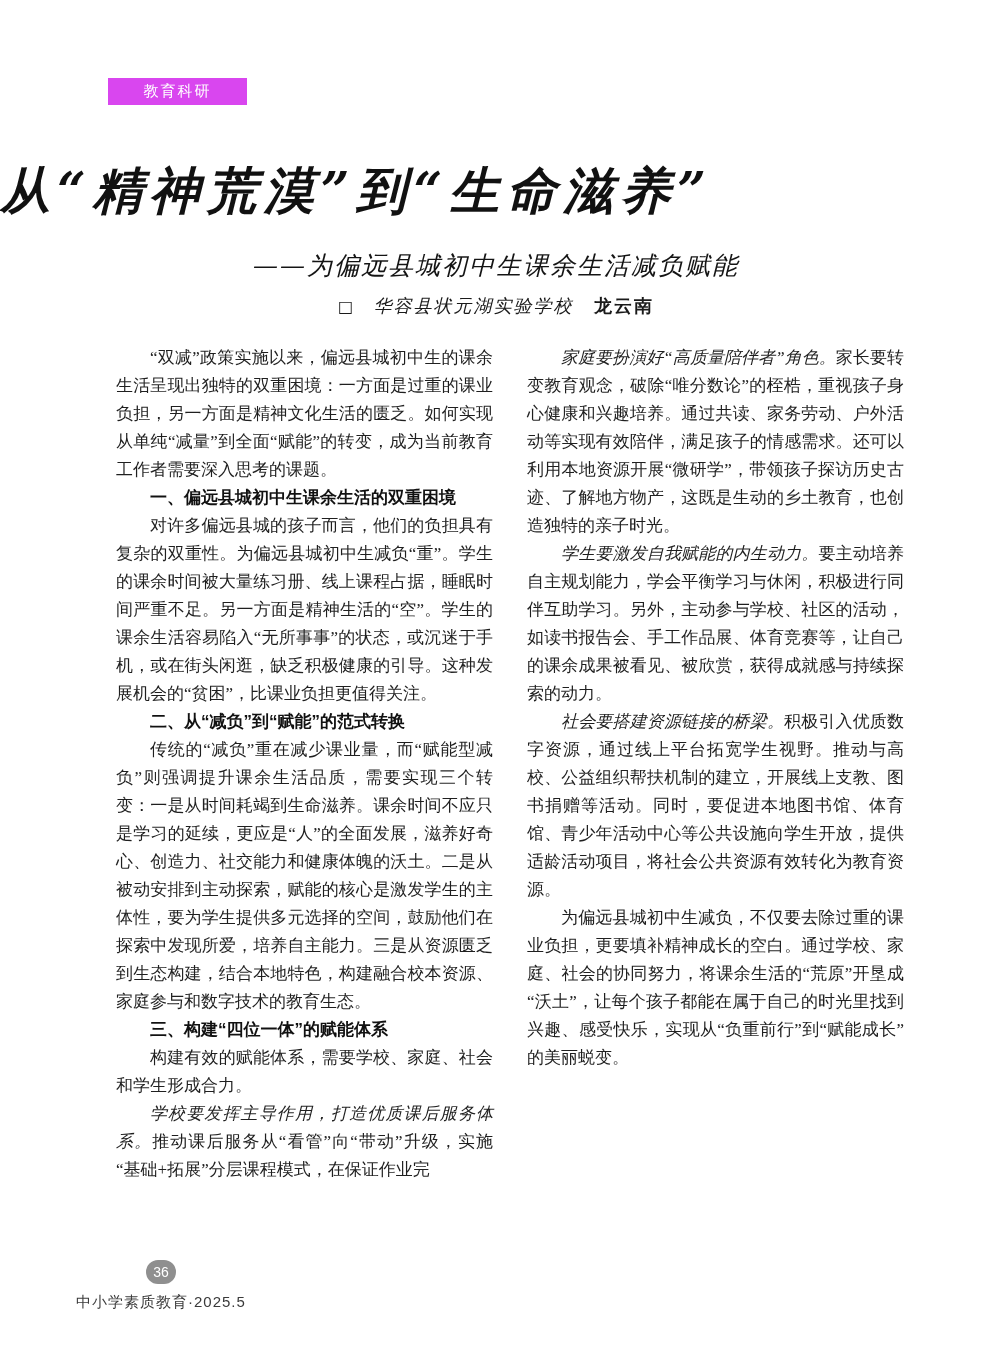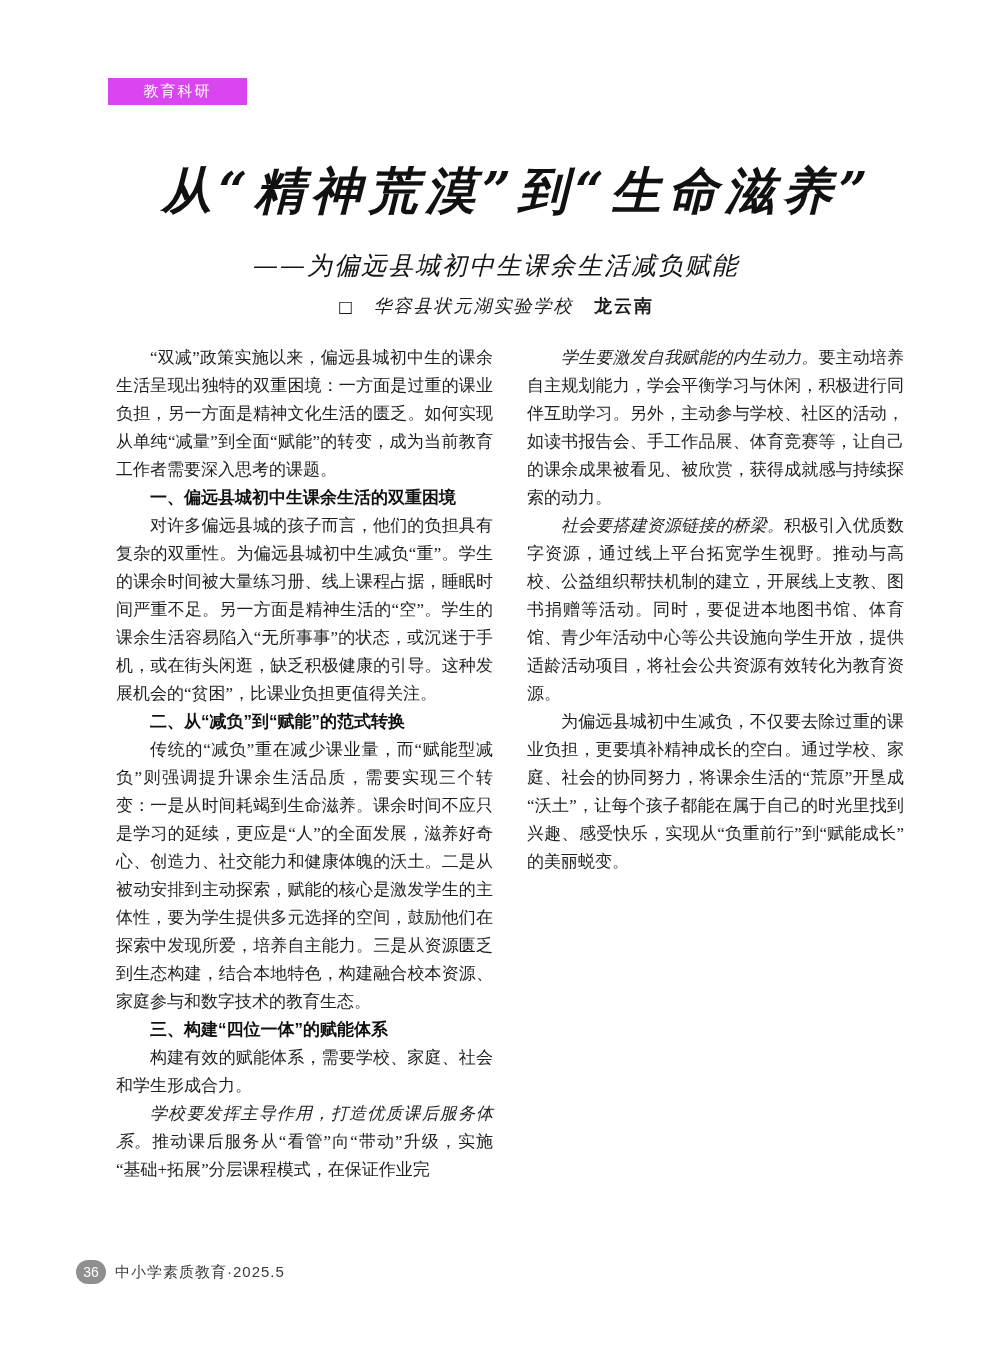--- a/index.html
+++ b/index.html
@@ -26,29 +26,28 @@
     letter-spacing: 2px;
     display: flex;
     align-items: center;
     justify-content: center;
   }
   .main-title {
     position: absolute;
     top: 158px;
     left: 0;
     right: 0;
-    text-align: center;
+    text-align: left;
     font-family: "DejaVu Serif", "Liberation Serif", serif;
     font-weight: 700;
     font-style: italic;
     font-size: 50px;
     letter-spacing: 7px;
     color: #111111;
     white-space: nowrap;
-    padding-left: 44px;
   }
   .sub-title {
     position: absolute;
     top: 249px;
     left: 0;
     right: 0;
     text-align: center;
     font-family: "DejaVu Serif", "Liberation Serif", serif;
     font-style: italic;
     font-size: 25px;
@@ -93,20 +92,21 @@
     text-align: left;
   }
   .col .lead { font-style: italic; }
   .footer {
     position: absolute;
     left: 76px;
     top: 1260px;
     display: flex;
     align-items: center;
     gap: 9px;
+    flex-direction: column;
   }
   .page-badge {
     width: 30px;
     height: 24px;
     border-radius: 12px;
     background: #8f8f8f;
     color: #ffffff;
     font-family: "Liberation Sans", "DejaVu Sans", sans-serif;
     font-size: 14px;
     display: flex;
@@ -142,20 +142,21 @@
         <p class="para">“双减”政策实施以来，偏远县城初中生的课余生活呈现出独特的双重困境：一方面是过重的课业负担，另一方面是精神文化生活的匮乏。如何实现从单纯“减量”到全面“赋能”的转变，成为当前教育工作者需要深入思考的课题。</p>
         <h3 class="heading">一、偏远县城初中生课余生活的双重困境</h3>
         <p class="para">对许多偏远县城的孩子而言，他们的负担具有复杂的双重性。为偏远县城初中生减负“重”。学生的课余时间被大量练习册、线上课程占据，睡眠时间严重不足。另一方面是精神生活的“空”。学生的课余生活容易陷入“无所事事”的状态，或沉迷于手机，或在街头闲逛，缺乏积极健康的引导。这种发展机会的“贫困”，比课业负担更值得关注。</p>
         <h3 class="heading">二、从“减负”到“赋能”的范式转换</h3>
         <p class="para">传统的“减负”重在减少课业量，而“赋能型减负”则强调提升课余生活品质，需要实现三个转变：一是从时间耗竭到生命滋养。课余时间不应只是学习的延续，更应是“人”的全面发展，滋养好奇心、创造力、社交能力和健康体魄的沃土。二是从被动安排到主动探索，赋能的核心是激发学生的主体性，要为学生提供多元选择的空间，鼓励他们在探索中发现所爱，培养自主能力。三是从资源匮乏到生态构建，结合本地特色，构建融合校本资源、家庭参与和数字技术的教育生态。</p>
         <h3 class="heading">三、构建“四位一体”的赋能体系</h3>
         <p class="para">构建有效的赋能体系，需要学校、家庭、社会和学生形成合力。</p>
         <p class="para"><span class="lead">学校要发挥主导作用，打造优质课后服务体系。</span>推动课后服务从“看管”向“带动”升级，实施“基础+拓展”分层课程模式，在保证作业完</p>
       </div>
     <div class="col">
+        <p class="para"><span class="lead">家庭要扮演好“高质量陪伴者”角色。</span>家长要转变教育观念，破除“唯分数论”的桎梏，重视孩子身心健康和兴趣培养。通过共读、家务劳动、户外活动等实现有效陪伴，满足孩子的情感需求。还可以利用本地资源开展“微研学”，带领孩子探访历史古迹、了解地方物产，这既是生动的乡土教育，也创造独特的亲子时光。</p>
         <p class="para"><span class="lead">学生要激发自我赋能的内生动力。</span>要主动培养自主规划能力，学会平衡学习与休闲，积极进行同伴互助学习。另外，主动参与学校、社区的活动，如读书报告会、手工作品展、体育竞赛等，让自己的课余成果被看见、被欣赏，获得成就感与持续探索的动力。</p>
         <p class="para"><span class="lead">社会要搭建资源链接的桥梁。</span>积极引入优质数字资源，通过线上平台拓宽学生视野。推动与高校、公益组织帮扶机制的建立，开展线上支教、图书捐赠等活动。同时，要促进本地图书馆、体育馆、青少年活动中心等公共设施向学生开放，提供适龄活动项目，将社会公共资源有效转化为教育资源。</p>
         <p class="para">为偏远县城初中生减负，不仅要去除过重的课业负担，更要填补精神成长的空白。通过学校、家庭、社会的协同努力，将课余生活的“荒原”开垦成“沃土”，让每个孩子都能在属于自己的时光里找到兴趣、感受快乐，实现从“负重前行”到“赋能成长”的美丽蜕变。</p>
       </div>
   </div>
 
   <div class="footer">
     <div class="page-badge">36</div>
     <div class="journal">中小学素质教育·2025.5</div>
   </div>

